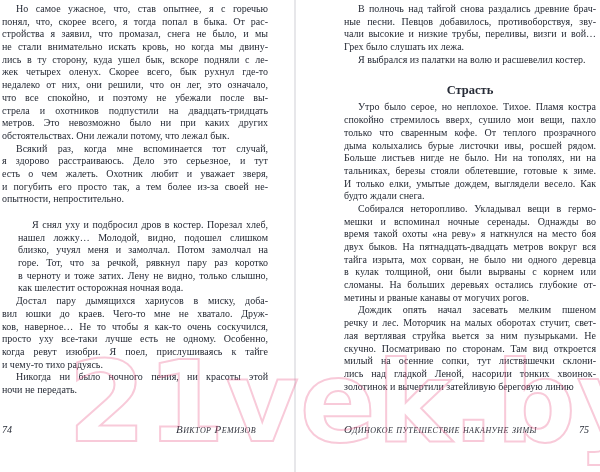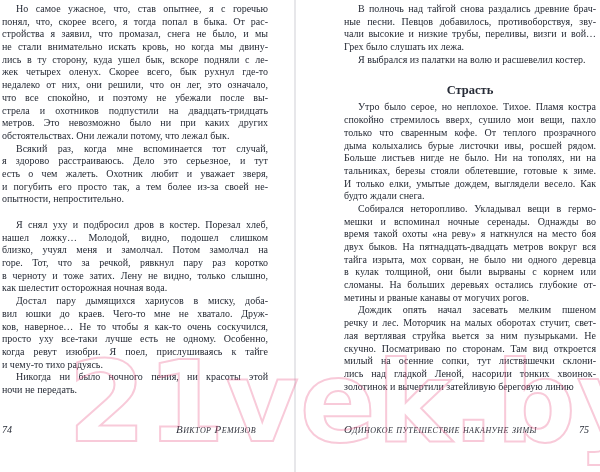--- a/index.html
+++ b/index.html
@@ -17,21 +17,21 @@
 
   .page { position:absolute; top:0; height:472px; z-index:2; }
   .page.left  { left:0;   width:294px; }
   .page.right { left:296px; width:350px; }
 
   .text-col { position:absolute; top:3px; }
   .page.left  .text-col { left:2px;  width:266px; }
   .page.right .text-col { left:48px; width:252px; }
 
   .para { margin:0; }
-  .para.gap { margin-top:13px; }
+  .para.gap { margin-top:13px;margin-left:16px; }
   .line {
     font-size:10px; line-height:12.7px; height:12.7px; overflow:hidden;
     color:#262b36; text-align:justify; text-align-last:justify;
   }
   .line.first { text-indent:14px; }
   .line.last  { text-align-last:left; }
 
   .heading {
     margin-top:17px; margin-bottom:3px;
     font-size:12.5px; line-height:15px; font-weight:bold;

